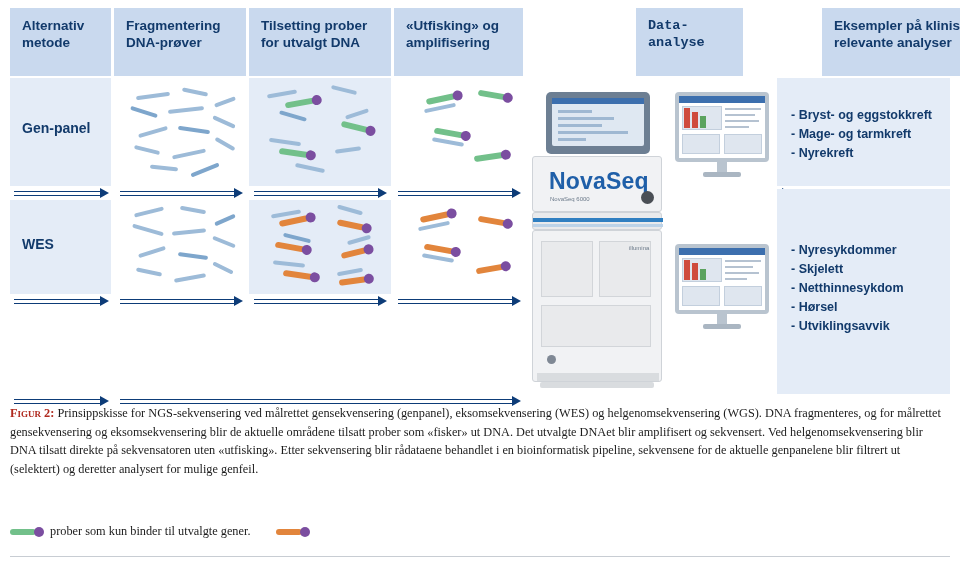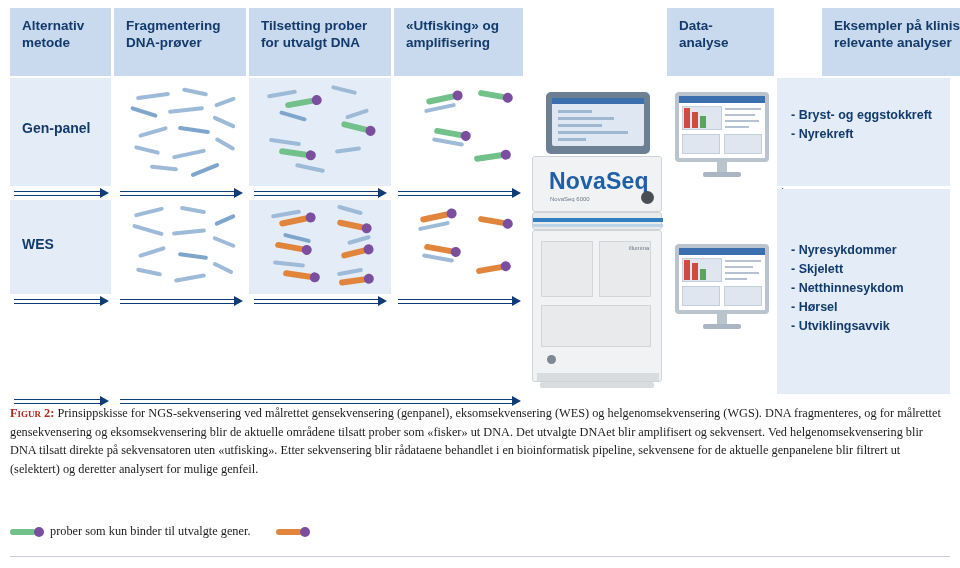--- a/index.html
+++ b/index.html
@@ -148,21 +148,21 @@
 
     <div class="hdr-row">
       <div class="hdr" style="left:0px;width:104px;"><span style="white-space:pre-line">Alternativ
 metode</span></div>
       <div class="hdr" style="left:104px;width:135px;"><span style="white-space:pre-line">Fragmentering
 DNA-prøver</span></div>
       <div class="hdr" style="left:239px;width:145px;"><span style="white-space:pre-line">Tilsetting prober
 for utvalgt DNA</span></div>
       <div class="hdr" style="left:384px;width:132px;"><span style="white-space:pre-line">«Utfisking» og
 amplifisering</span></div>
-      <div class="hdr" style="left:657px;width:110px;"><span style="white-space:pre-line">Data-
+      <div class="hdr" style="left:626px;width:110px;font-family:Liberation Mono, monospace;"><span style="white-space:pre-line">Data-
 analyse</span></div>
       <div class="hdr" style="left:812px;width:173px;border-right:none;"><span style="white-space:pre-line">Eksempler på klinisk
 relevante analyser</span></div>
     </div>
 
     <div class="body-row" style="top:70px;height:108px;">
       <div class="cell shade" style="left:0px;width:104px;">
         <div class="rowlabel" style="top:42px;">Gen-panel</div>
       </div>
 
@@ -409,20 +409,21 @@
           </div>
         </div>
         <div class="mon-stand" style="left:42px;top:70px;width:10px;height:10px;"></div>
         <div class="mon-base" style="left:28px;top:80px;width:38px;height:5px;"></div>
       </div>
     </div>
 
     <div style="position:absolute;left:767px;top:70px;width:173px;height:108px;background:#e4ecf7;">
       <div class="clin-list" style="top:28px;">
         <div>- Bryst- og eggstokkreft</div>
+        <div>- Mage- og tarmkreft</div>
         <div>- Nyrekreft</div>
       </div>
     </div>
     <div style="position:absolute;left:767px;top:181px;width:173px;height:205px;background:#e4ecf7;">
       <div class="clin-list" style="top:52px;">
         <div>- Nyresykdommer</div>
         <div>- Skjelett</div>
         <div>- Netthinnesykdom</div>
         <div>- Hørsel</div>
         <div>- Utviklingsavvik</div>

